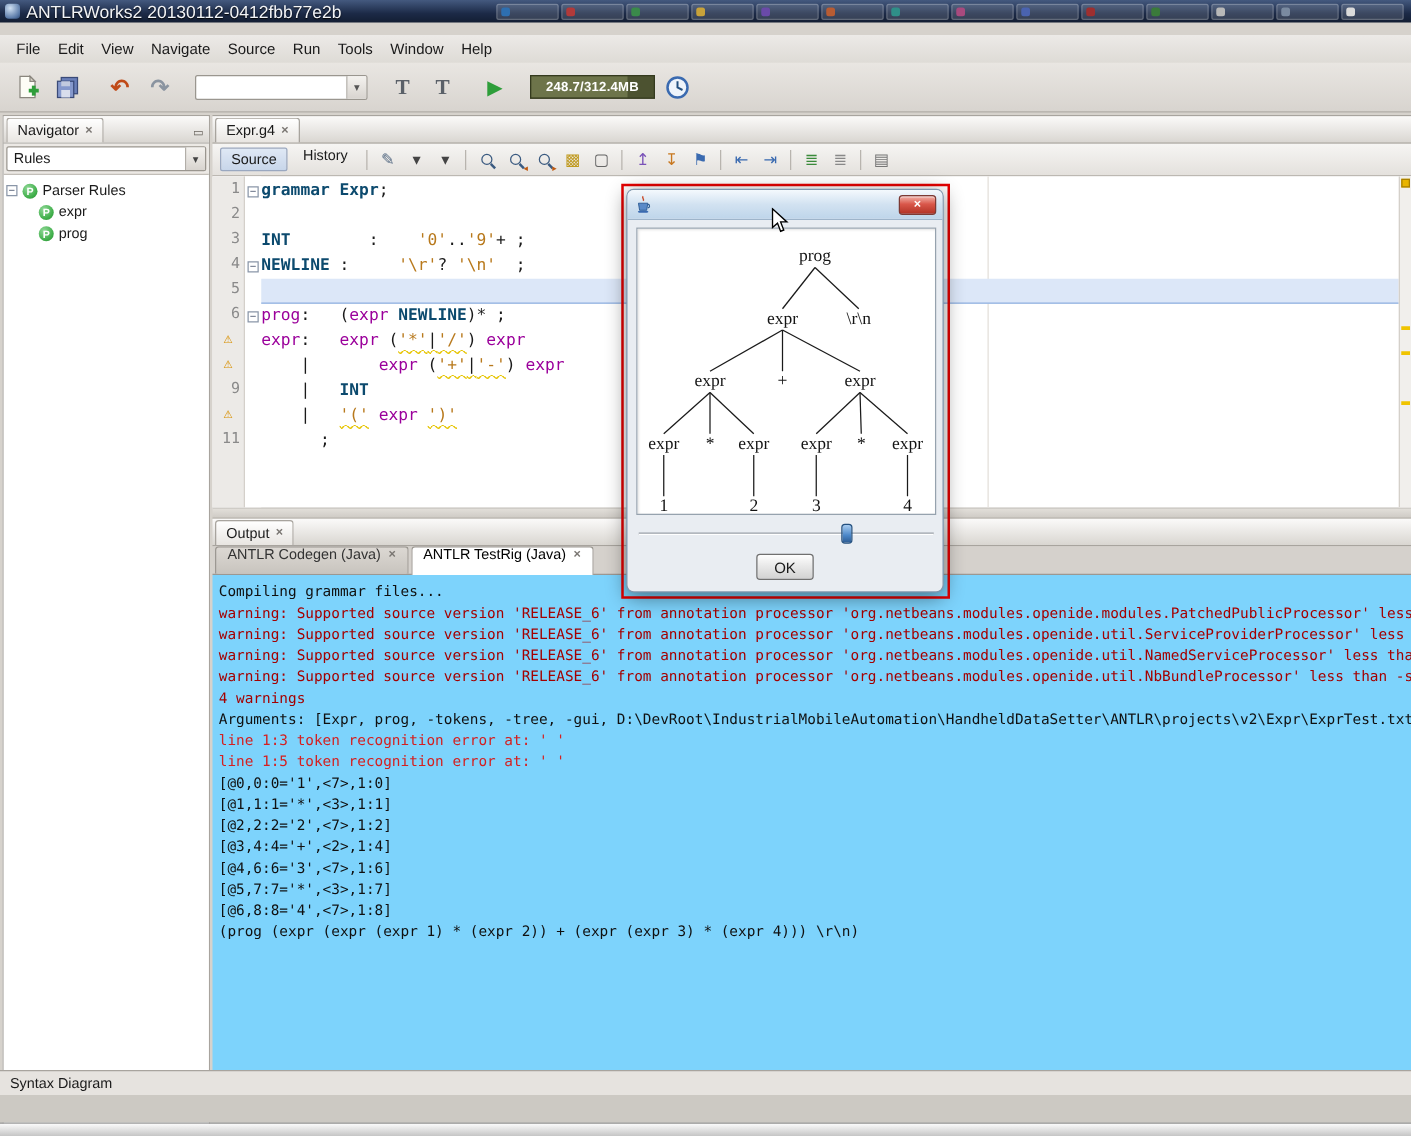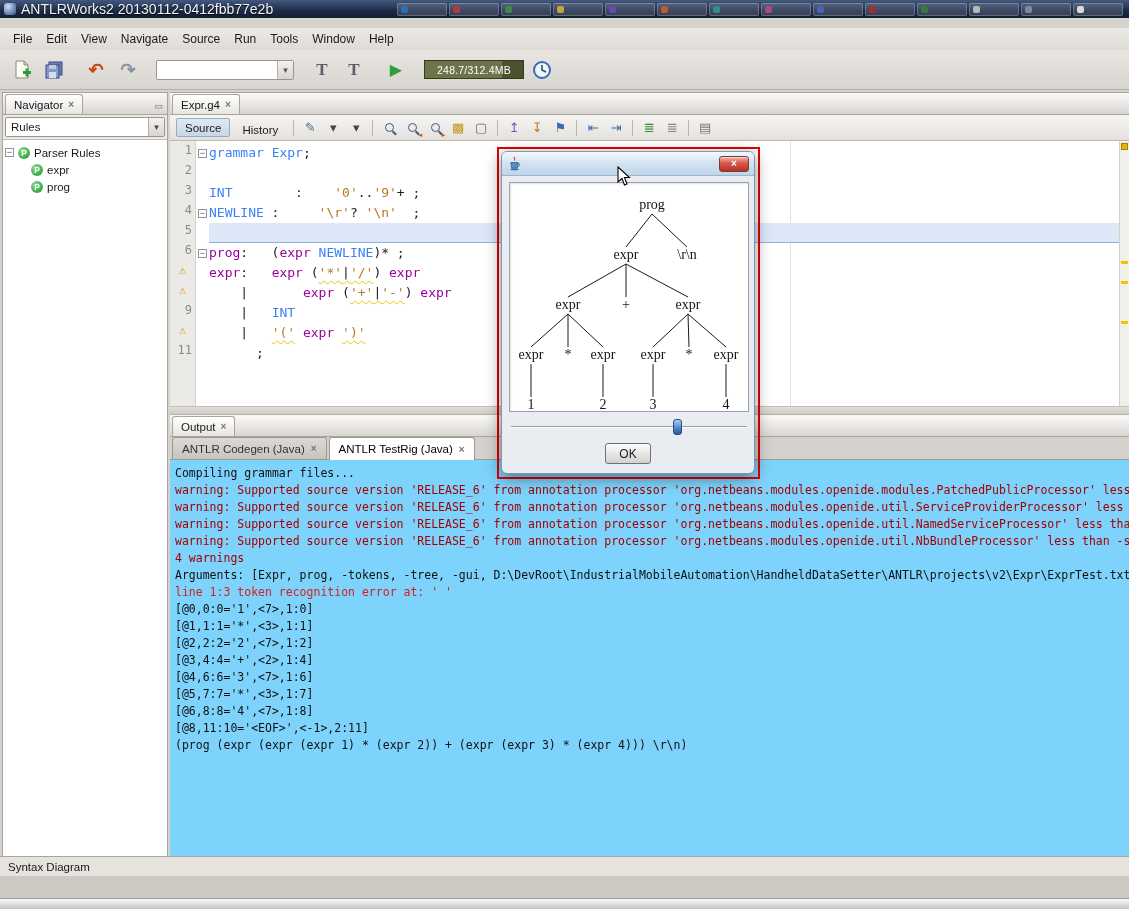--- a/index.html
+++ b/index.html
@@ -37,21 +37,21 @@
   #toolbar-combo .combo-arrow{margin-left:auto;width:16px;height:18px;display:flex;
     align-items:center;justify-content:center;color:#555;background:linear-gradient(#f4f2ef,#d8d4cf);
     border-left:1px solid #b2aea8;font-size:9px}
   .glyph-undo{color:#c04a18;font-weight:bold}
   .glyph-redo{color:#8a94a0;font-weight:bold}
   .glyph-t{color:#5a6068;font-weight:bold;font-size:17px;font-family:"Liberation Serif",serif}
   .glyph-play{color:#2e9e3a;font-size:16px}
   #memory{width:100px;height:19px;position:relative;background:#4c5230;border:1px solid #343a1e;
     overflow:hidden;display:flex;align-items:center;justify-content:center}
   #memory .mem-fill{position:absolute;left:0;top:0;bottom:0;width:79%;background:#6d744a}
-  #memory span{position:relative;color:#fff;font-size:10.5px;font-weight:normal;letter-spacing:.2px}
+  #memory span{position:relative;color:#fff;font-size:10.5px;font-weight:bold;letter-spacing:.2px}
 
   
   #navigator{position:absolute;left:2px;top:92px;width:166px;height:884px;display:flex;
     flex-direction:column;background:#fff;border:1px solid #a8a49e}
   #main{position:absolute;left:170px;top:92px;width:959px;height:764px;display:flex;
     flex-direction:column;border-top:1px solid #a8a49e}
 
   .panel-header{height:22px;display:flex;align-items:flex-end;
     background:linear-gradient(#fbfaf9,#d9d6d1);border-bottom:1px solid #a8a49e}
   .win-tab{height:20px;display:flex;align-items:center;gap:5px;padding:0 8px;
@@ -78,21 +78,21 @@
     display:flex;align-items:center;gap:3px;padding-left:4px}
   .nbtn{width:20px;height:20px;display:flex;align-items:center;justify-content:center;
     border:1px solid transparent;border-radius:2px;font-size:13px}
   .nbtn.pressed{border:1px solid #7a96c0;background:#dce6f4}
 
   
   #editor-toolbar{height:26px;background:linear-gradient(#f6f5f3,#e4e1dd);
     border-bottom:1px solid #bcb8b2;display:flex;align-items:center;gap:3px;padding-left:6px}
   .toggle-btn{height:19px;padding:0 8px;font-size:11.5px;display:flex;align-items:center;
     border:1px solid #9aa8c0;border-radius:2px;background:linear-gradient(#dfe8f5,#c8d6ea)}
-  .flat-btn{height:19px;padding:0 8px;font-size:11.5px;display:flex;align-items:flex-end;
+  .flat-btn{height:19px;padding:0 8px;font-size:11.5px;display:flex;align-items:flex-start;
     border:1px solid transparent}
   .etb-sep{width:1px;height:16px;background:#b8b4ae;margin:0 3px}
   .etb-btn{width:20px;height:20px;position:relative;display:flex;align-items:center;
     justify-content:center;border-radius:2px;font-size:13px}
   .etb-sub{position:absolute;right:0;bottom:-1px;font-size:7px;color:#c05a10}
   .mag{width:9px;height:9px;border:1.6px solid #3a5a80;border-radius:50%;position:relative}
   .mag::after{content:"";position:absolute;width:5px;height:1.6px;background:#3a5a80;
     left:6px;top:8px;transform:rotate(45deg)}
 
   
@@ -101,39 +101,39 @@
     border-right:1px solid #d4d0ca;padding-top:2px}
   .gutter-row{height:20px;font:12px "DejaVu Sans Mono",monospace;color:#8a8a8a;
     text-align:right;padding-right:3px}
   .gutter-row.warn{color:#d89000;text-align:center;padding-right:0;font-size:12px}
   #foldcol{position:absolute;left:26px;top:0;bottom:0;width:13px;background:#fff;padding-top:2px}
   .fold-row{height:20px;display:flex;align-items:center;justify-content:center}
   #codelines{position:absolute;left:39px;top:0;right:10px;padding-top:2px;
     font:13px "DejaVu Sans Mono",monospace;white-space:pre}
   .code-line{height:20px;line-height:20px}
   .caret-line{background:#dce7f8;border-bottom:1px solid #8fb0e0}
-  .seg-kw,.seg-tok{color:#3b82f6;font-weight:normal}
+  .seg-kw,.seg-tok{color:#0c4a6e;font-weight:bold}
   .seg-rule{color:#9b009b}
   .seg-pl{color:#1a1a1a}
   .seg-str{color:#b8791c}
   .seg-strw{color:#b8791c;text-decoration:underline wavy #e6c400 1px;text-underline-offset:3px}
   .seg-plw{color:#1a1a1a;text-decoration:underline wavy #e6c400 1px;text-underline-offset:3px}
   #col-guide{position:absolute;left:620px;top:0;bottom:0;width:1px;background:#e4e0da}
   #error-stripe{position:absolute;right:0;top:0;bottom:0;width:10px;background:#f1efec;
     border-left:1px solid #d4d0ca}
   #error-stripe .stripe-status{position:absolute;top:2px;left:1px;width:7px;height:7px;
     background:#e8b400;border:1px solid #a87f00}
   #error-stripe .tick{position:absolute;left:1px;width:7px;height:3px;background:#f0c400}
 
   #splitter{height:8px;background:linear-gradient(#e2dfda,#cfcbc5);border-bottom:1px solid #b2aea8}
 
   
   #output-tabs{height:23px;background:#d5d1cc;border-bottom:1px solid #9c9892;display:flex;
     align-items:flex-end;padding-left:2px}
-  .otab{height:22px;display:flex;align-items:center;gap:6px;padding:0 9px;font-size:11.5px;
+  .otab{height:22px;display:flex;align-items:flex-start;gap:6px;padding:0 9px;font-size:11.5px;
     background:linear-gradient(#dcd8d3,#c8c4be);border:1px solid #9c9892;border-bottom:none;
     border-radius:3px 3px 0 0;margin-right:2px;color:#333}
   .otab.active{background:#fff;height:23px;margin-bottom:-1px;color:#000}
   #console{flex:1;background:#7dd3fc;padding:6px 5px;overflow:hidden}
   .console-line{font:11.5px "DejaVu Sans Mono",monospace;height:17px;white-space:pre}
   .console-line.pl{color:#101010}
   .console-line.warn{color:#a40000}
   .console-line.err{color:#d42020}
 
   
@@ -464,28 +464,28 @@
       </div>
     <div id="console">
         <div class="console-line pl">Compiling grammar files...</div>
         <div class="console-line warn">warning: Supported source version 'RELEASE_6' from annotation processor 'org.netbeans.modules.openide.modules.PatchedPublicProcessor' less than -source '1.7'</div>
         <div class="console-line warn">warning: Supported source version 'RELEASE_6' from annotation processor 'org.netbeans.modules.openide.util.ServiceProviderProcessor' less than -source '1.7'</div>
         <div class="console-line warn">warning: Supported source version 'RELEASE_6' from annotation processor 'org.netbeans.modules.openide.util.NamedServiceProcessor' less than -source '1.7'</div>
         <div class="console-line warn">warning: Supported source version 'RELEASE_6' from annotation processor 'org.netbeans.modules.openide.util.NbBundleProcessor' less than -source '1.7'</div>
         <div class="console-line warn">4 warnings</div>
         <div class="console-line pl">Arguments: [Expr, prog, -tokens, -tree, -gui, D:\DevRoot\IndustrialMobileAutomation\HandheldDataSetter\ANTLR\projects\v2\Expr\ExprTest.txt]</div>
         <div class="console-line err">line 1:3 token recognition error at: ' '</div>
+        <div class="console-line err">line 1:5 token recognition error at: ' '</div>
         <div class="console-line pl">[@0,0:0='1',&lt;7&gt;,1:0]</div>
         <div class="console-line pl">[@1,1:1='*',&lt;3&gt;,1:1]</div>
         <div class="console-line pl">[@2,2:2='2',&lt;7&gt;,1:2]</div>
         <div class="console-line pl">[@3,4:4='+',&lt;2&gt;,1:4]</div>
         <div class="console-line pl">[@4,6:6='3',&lt;7&gt;,1:6]</div>
         <div class="console-line pl">[@5,7:7='*',&lt;3&gt;,1:7]</div>
         <div class="console-line pl">[@6,8:8='4',&lt;7&gt;,1:8]</div>
-        <div class="console-line pl">[@8,11:10='&lt;EOF&gt;',&lt;-1&gt;,2:11]</div>
         <div class="console-line pl">(prog (expr (expr (expr 1) * (expr 2)) + (expr (expr 3) * (expr 4))) \r\n)</div>
       </div>
   </div>
 
   <div id="statusbar">
     <span>Syntax Diagram</span>
   </div>
   <div id="desktop-strip"></div>
   <div id="bottom-strip"></div>
 

